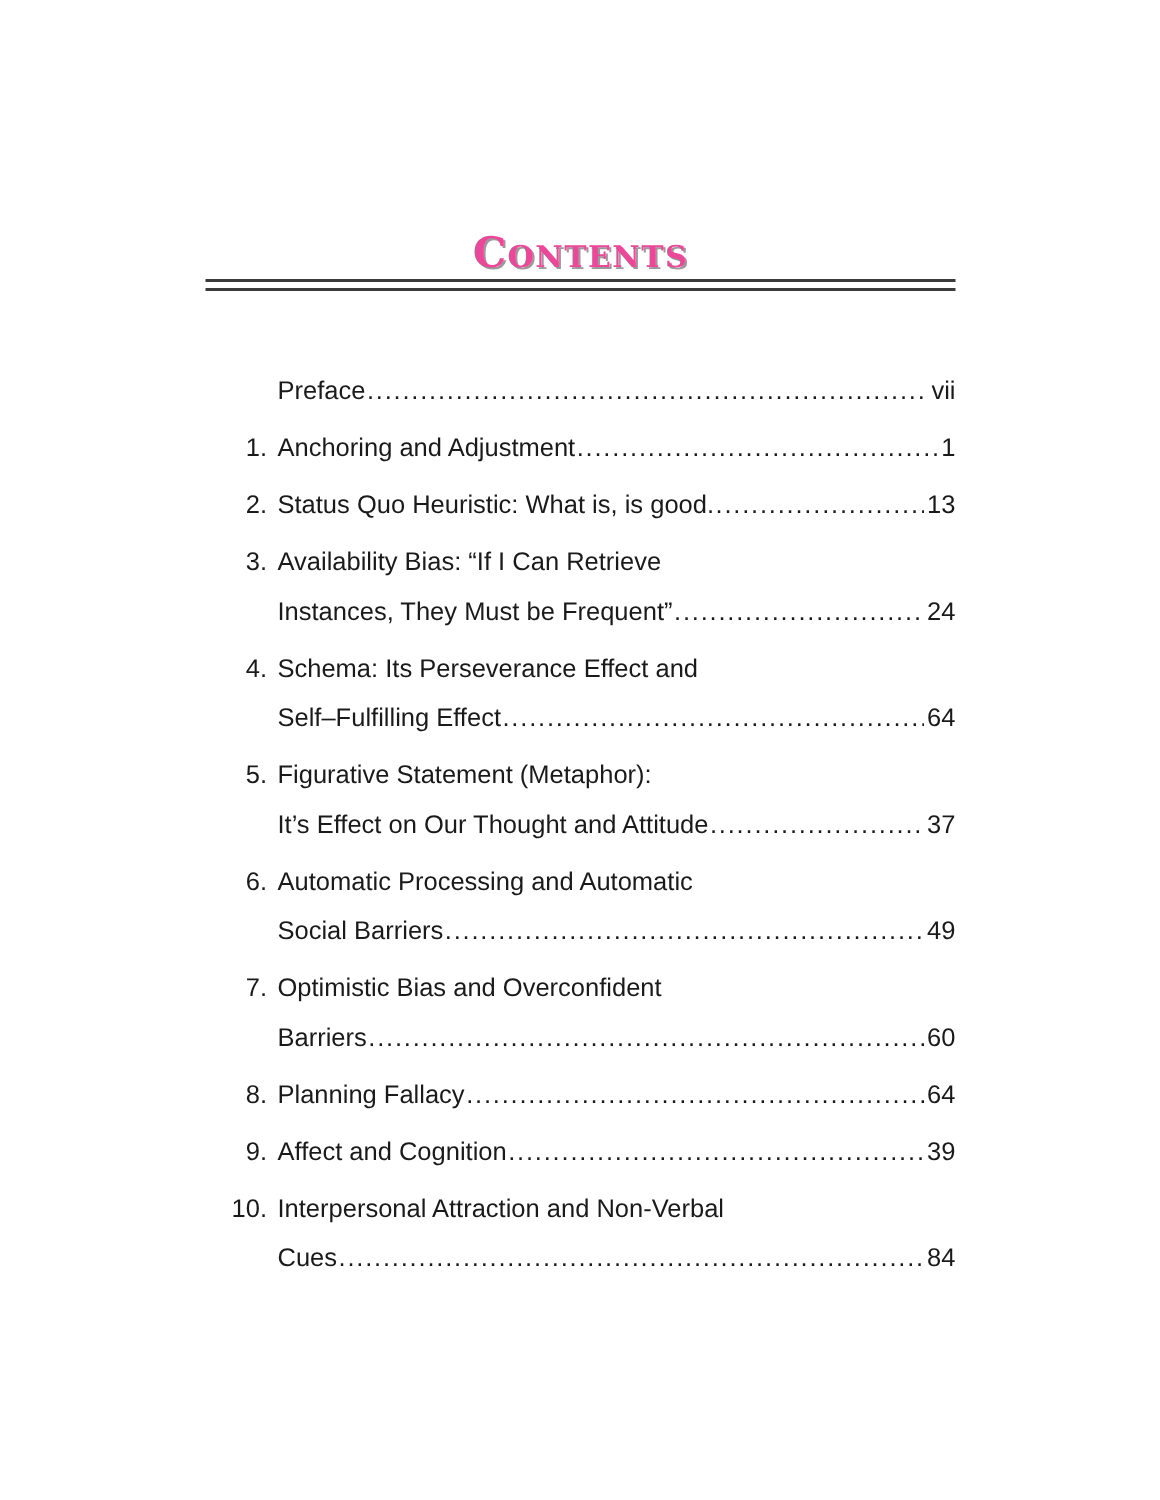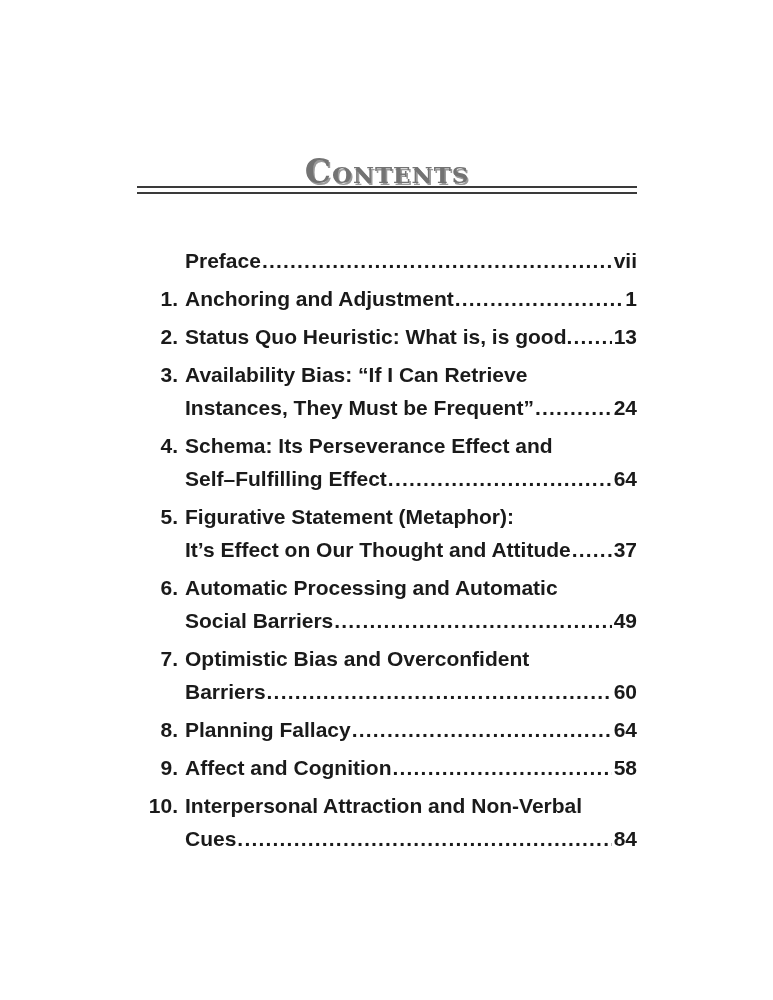--- a/index.html
+++ b/index.html
@@ -21,23 +21,23 @@
       width: 773px; height: 1000px;
     }
     .heading {
       position: absolute;
       left: 137px;
       width: 500px;
       top: 152px;
       text-align: center;
       font-family: "DejaVu Serif", "Liberation Serif", serif;
       font-weight: bold;
-      font-size: 33px;
+      font-size: 28px;
       letter-spacing: 1px;
-      color: #737373;
+      color: #ec4899;
       text-shadow: 1.5px 1.5px 0 #9a9a9a;
       font-variant: small-caps;
     }
     .rule {
       position: absolute;
       left: 137px;
       width: 500px;
       top: 186px;
       height: 9px;
     }
@@ -48,23 +48,22 @@
       background: #3a3a3a;
     }
     .rule .line.top { top: 0; }
     .rule .line.bottom { top: 6px; }
 
     .toc {
       position: absolute;
       left: 140px;
       top: 244px;
       width: 497px;
-      font-size: 21px;
+      font-size: 17px;
       line-height: 33px;
-      font-weight: bold;
     }
     .entry {
       position: relative;
       margin-bottom: 5px;
     }
     .entry .num {
       position: absolute;
       left: 0;
       width: 38px;
       text-align: right;
@@ -212,21 +211,21 @@
         </div>
       </div>
     </div>
 
     <div class="entry">
       <span class="num">9.</span>
       <div class="body">
         <div class="last">
           <span class="title">Affect and Cognition</span>
           <span class="leader"></span>
-          <span class="page-no">58</span>
+          <span class="page-no">39</span>
         </div>
       </div>
     </div>
 
     <div class="entry">
       <span class="num">10.</span>
       <div class="body">
         <span class="line1">Interpersonal Attraction and Non-Verbal</span>
         <div class="last">
           <span class="title">Cues </span>

